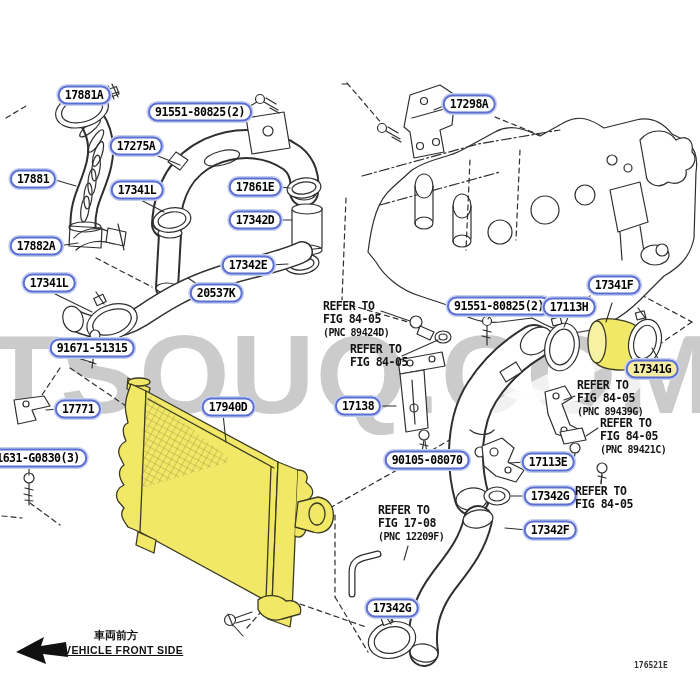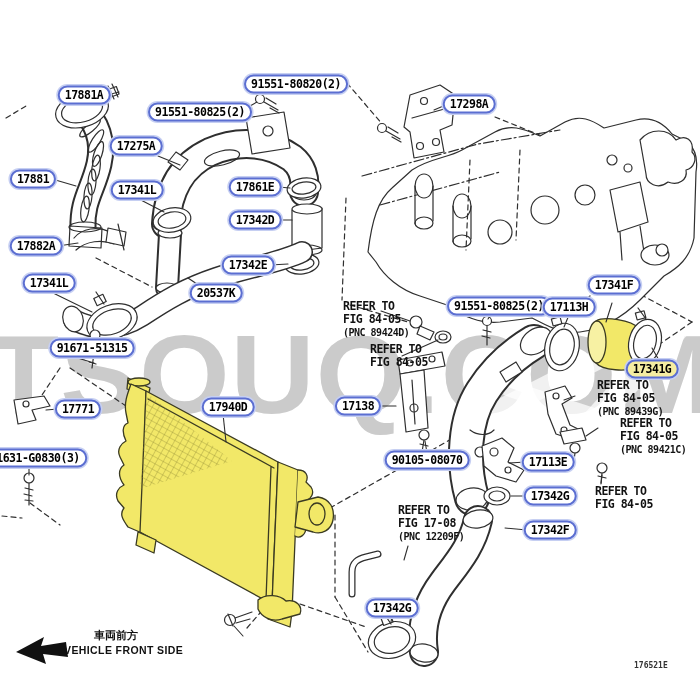--- a/index.html
+++ b/index.html
@@ -9,24 +9,24 @@
       font-family:"Liberation Sans",sans-serif;font-weight:900;font-size:112px;
       color:#cbcbcb;letter-spacing:1px;transform:scaleX(1.04);transform-origin:left;}
   .ray{position:absolute;z-index:1;background:rgba(255,255,255,0.72);}
   svg.art{position:absolute;left:0;top:0;z-index:2;}
   .lbl{position:absolute;z-index:3;transform:translate(-50%,-50%);
        font:700 11.5px "DejaVu Sans Mono",monospace;letter-spacing:-0.5px;color:#000;
        background:#fff;border:2px solid #5b6ed1;border-radius:12px;padding:0px 5px 1px 5px;
        box-shadow:0 0 0 1.5px #c6cff2;white-space:nowrap;line-height:14px;}
   .lbl.hl{background:#f5eda2;}
   .note{position:absolute;z-index:3;font:700 11.5px "DejaVu Sans Mono",monospace;
-        letter-spacing:-0.5px;color:#121212;line-height:13px;white-space:nowrap;margin-left:20px;}
+        letter-spacing:-0.5px;color:#121212;line-height:13px;white-space:nowrap;}
   .note .pnc{font-size:10px;}
   .jp{position:absolute;z-index:3;font:700 11px "DejaVu Sans",sans-serif;color:#111;margin-left:32px;}
-  .en{position:absolute;z-index:3;font:700 10.5px "Liberation Sans",sans-serif;color:#111;letter-spacing:0.4px;}
+  .en{position:absolute;z-index:3;font:700 10.5px "Liberation Sans",sans-serif;color:#111;letter-spacing:0.4px;text-decoration:underline;}
   .figcode{position:absolute;z-index:3;font:700 8px "DejaVu Sans Mono",monospace;color:#333;letter-spacing:0px;}
 </style>
 </head>
 <body>
 
 <div class="stage">
 
   <div class="wm">TSOUQ.COM</div>
   <div class="ray" style="left:468px;top:352px;width:250px;height:20px;transform:rotate(-27deg);"></div>
   <div class="ray" style="left:560px;top:330px;width:210px;height:24px;transform:rotate(-48deg);"></div>
@@ -340,21 +340,20 @@
       <path d="M598,428 L586,436"></path>
       <path d="M601,484 L602,475"></path>
       <path d="M408,546 L404,560"></path>
     </g>
 
     <polygon points="16,652 44,637 41,646 66,642 68,657 43,654 46,664" fill="#111" stroke="none"></polygon>
   </svg>
 
   <div class="lbl" style="left:84px;top:95px">17881A</div>
   <div class="lbl" style="left:200px;top:112px">91551-80825(2)</div>
-  <div class="lbl" style="left:296px;top:84px">91551-80820(2)</div>
   <div class="lbl" style="left:469px;top:104px">17298A</div>
   <div class="lbl" style="left:136px;top:146px">17275A</div>
   <div class="lbl" style="left:137px;top:190px">17341L</div>
   <div class="lbl" style="left:255px;top:187px">17861E</div>
   <div class="lbl" style="left:33px;top:179px">17881</div>
   <div class="lbl" style="left:255px;top:220px">17342D</div>
   <div class="lbl" style="left:36px;top:246px">17882A</div>
   <div class="lbl" style="left:248px;top:265px">17342E</div>
   <div class="lbl" style="left:49px;top:283px">17341L</div>
   <div class="lbl" style="left:216px;top:293px">20537K</div>

